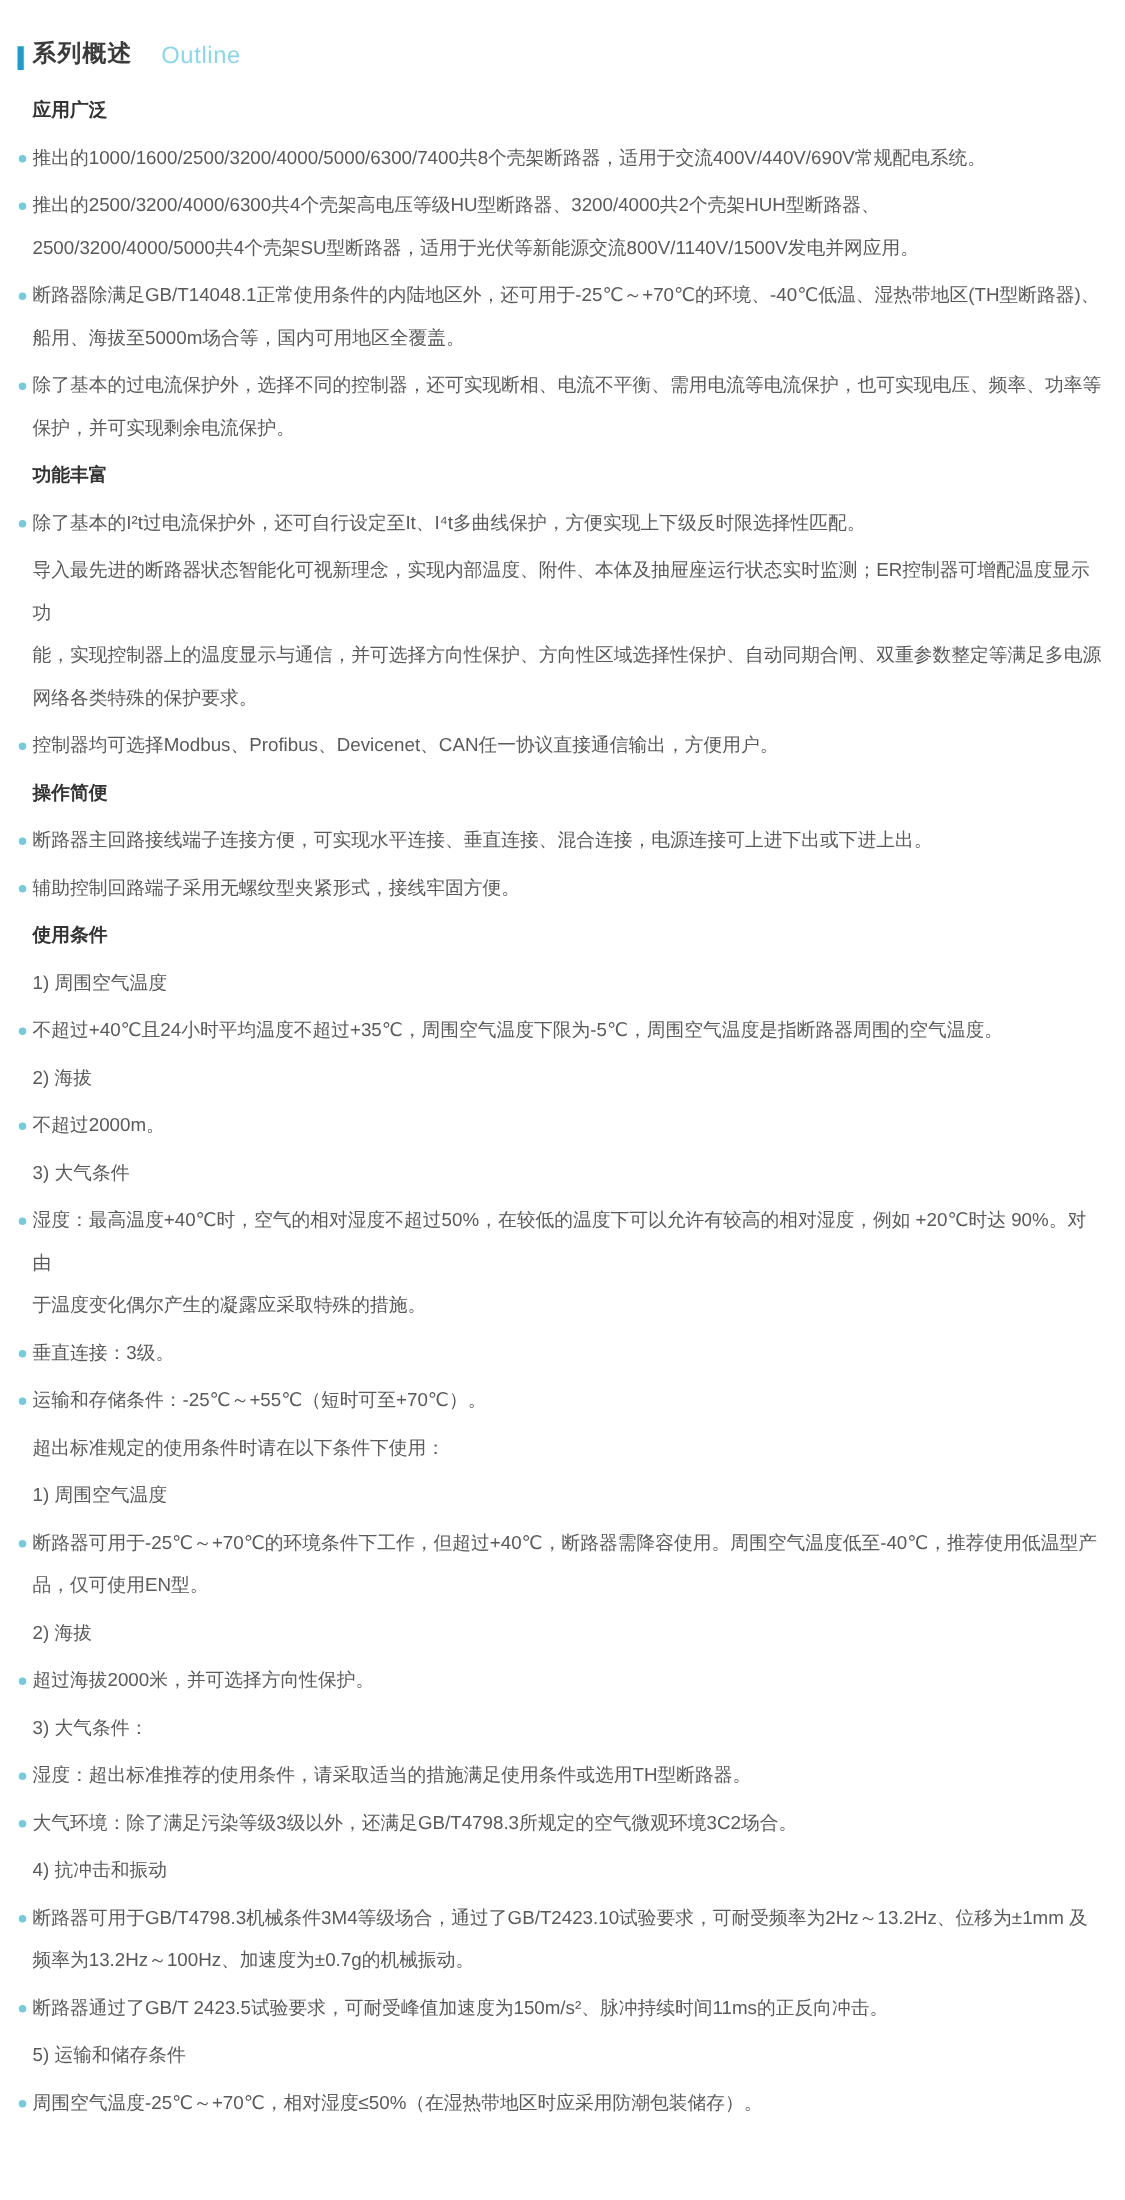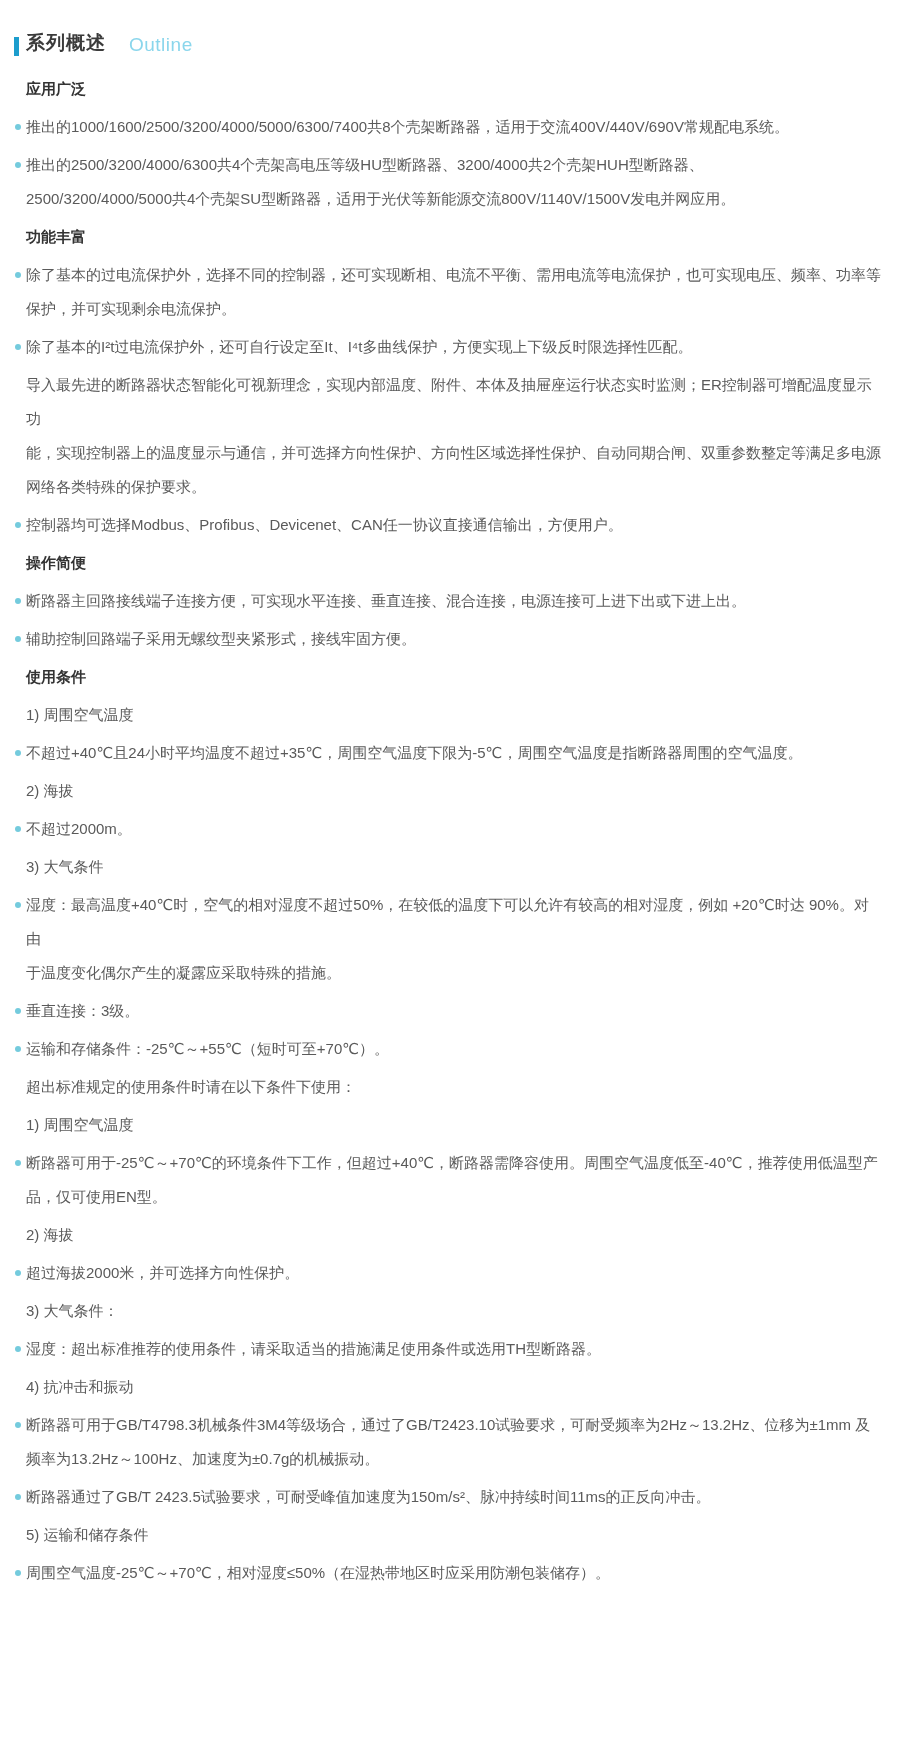--- a/index.html
+++ b/index.html
@@ -78,23 +78,25 @@
   <div class="title-row">
     <span class="accent-bar"></span>
     <span class="title-cn">系列概述</span>
     <span class="title-en">Outline</span>
   </div>
   <div class="content">
       <div class="block heading"><span class="txt">应用广泛</span></div>
       <div class="block bullet"><span class="dot"></span><span class="txt">推出的1000/1600/2500/3200/4000/5000/6300/7400共8个壳架断路器，适用于交流400V/440V/690V常规配电系统。</span></div>
       <div class="block bullet"><span class="dot"></span><span class="txt">推出的2500/3200/4000/6300共4个壳架高电压等级HU型断路器、3200/4000共2个壳架HUH型断路器、
 2500/3200/4000/5000共4个壳架SU型断路器，适用于光伏等新能源交流800V/1140V/1500V发电并网应用。</span></div>
-      <div class="block heading"><span class="txt">功能丰富</span></div>
+      <div class="block bullet"><span class="dot"></span><span class="txt">断路器除满足GB/T14048.1正常使用条件的内陆地区外，还可用于-25℃～+70℃的环境、-40℃低温、湿热带地区(TH型断路器)、
+船用、海拔至5000m场合等，国内可用地区全覆盖。</span></div>
       <div class="block bullet"><span class="dot"></span><span class="txt">除了基本的过电流保护外，选择不同的控制器，还可实现断相、电流不平衡、需用电流等电流保护，也可实现电压、频率、功率等
 保护，并可实现剩余电流保护。</span></div>
+      <div class="block heading"><span class="txt">功能丰富</span></div>
       <div class="block bullet"><span class="dot"></span><span class="txt">除了基本的I²t过电流保护外，还可自行设定至It、I⁴t多曲线保护，方便实现上下级反时限选择性匹配。</span></div>
       <div class="block text"><span class="txt">导入最先进的断路器状态智能化可视新理念，实现内部温度、附件、本体及抽屉座运行状态实时监测；ER控制器可增配温度显示功
 能，实现控制器上的温度显示与通信，并可选择方向性保护、方向性区域选择性保护、自动同期合闸、双重参数整定等满足多电源
 网络各类特殊的保护要求。</span></div>
       <div class="block bullet"><span class="dot"></span><span class="txt">控制器均可选择Modbus、Profibus、Devicenet、CAN任一协议直接通信输出，方便用户。</span></div>
       <div class="block heading"><span class="txt">操作简便</span></div>
       <div class="block bullet"><span class="dot"></span><span class="txt">断路器主回路接线端子连接方便，可实现水平连接、垂直连接、混合连接，电源连接可上进下出或下进上出。</span></div>
       <div class="block bullet"><span class="dot"></span><span class="txt">辅助控制回路端子采用无螺纹型夹紧形式，接线牢固方便。</span></div>
       <div class="block heading"><span class="txt">使用条件</span></div>
       <div class="block text"><span class="txt">1) 周围空气温度</span></div>
@@ -107,20 +109,21 @@
       <div class="block bullet"><span class="dot"></span><span class="txt">垂直连接：3级。</span></div>
       <div class="block bullet"><span class="dot"></span><span class="txt">运输和存储条件：-25℃～+55℃（短时可至+70℃）。</span></div>
       <div class="block text"><span class="txt">超出标准规定的使用条件时请在以下条件下使用：</span></div>
       <div class="block text"><span class="txt">1) 周围空气温度</span></div>
       <div class="block bullet"><span class="dot"></span><span class="txt">断路器可用于-25℃～+70℃的环境条件下工作，但超过+40℃，断路器需降容使用。周围空气温度低至-40℃，推荐使用低温型产
 品，仅可使用EN型。</span></div>
       <div class="block text"><span class="txt">2) 海拔</span></div>
       <div class="block bullet"><span class="dot"></span><span class="txt">超过海拔2000米，并可选择方向性保护。</span></div>
       <div class="block text"><span class="txt">3) 大气条件：</span></div>
       <div class="block bullet"><span class="dot"></span><span class="txt">湿度：超出标准推荐的使用条件，请采取适当的措施满足使用条件或选用TH型断路器。</span></div>
+      <div class="block bullet"><span class="dot"></span><span class="txt">大气环境：除了满足污染等级3级以外，还满足GB/T4798.3所规定的空气微观环境3C2场合。</span></div>
       <div class="block text"><span class="txt">4) 抗冲击和振动</span></div>
       <div class="block bullet"><span class="dot"></span><span class="txt">断路器可用于GB/T4798.3机械条件3M4等级场合，通过了GB/T2423.10试验要求，可耐受频率为2Hz～13.2Hz、位移为±1mm 及
 频率为13.2Hz～100Hz、加速度为±0.7g的机械振动。</span></div>
       <div class="block bullet"><span class="dot"></span><span class="txt">断路器通过了GB/T 2423.5试验要求，可耐受峰值加速度为150m/s²、脉冲持续时间11ms的正反向冲击。</span></div>
       <div class="block text"><span class="txt">5) 运输和储存条件</span></div>
       <div class="block bullet"><span class="dot"></span><span class="txt">周围空气温度-25℃～+70℃，相对湿度≤50%（在湿热带地区时应采用防潮包装储存）。</span></div>
     </div>
 </div>
 
 </body></html>

